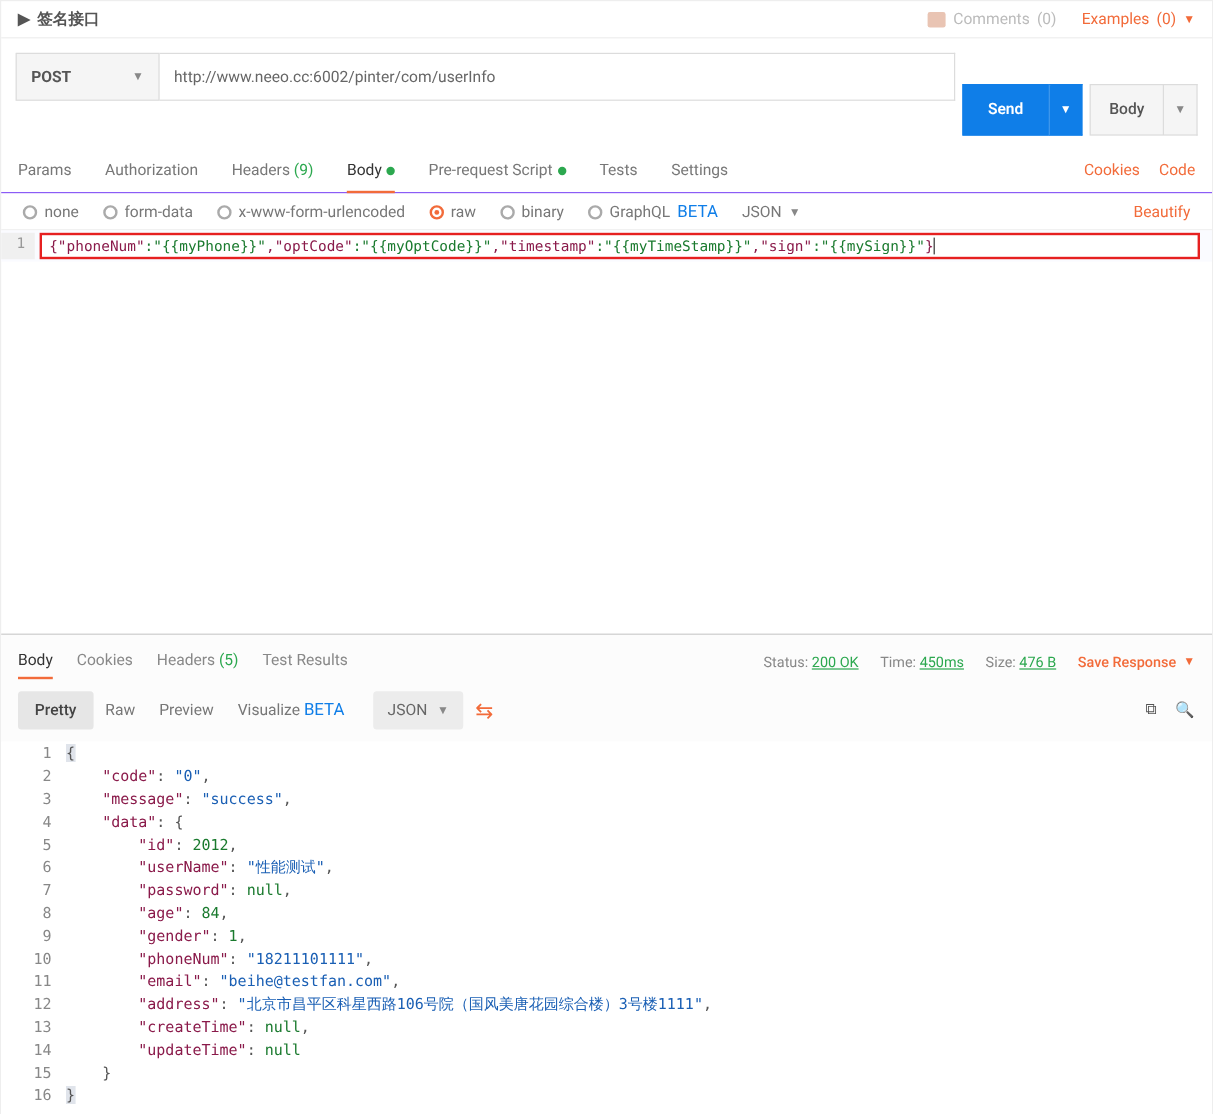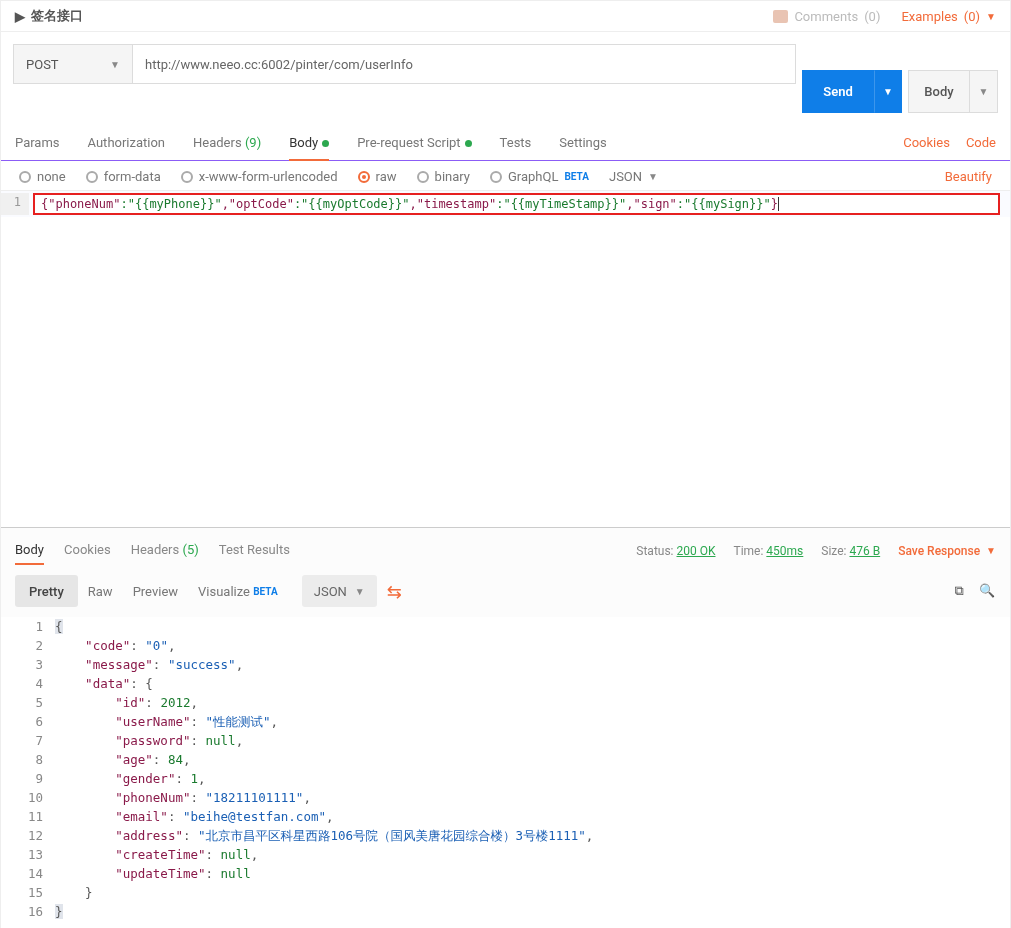--- a/index.html
+++ b/index.html
@@ -7,21 +7,21 @@
   .container { border: 1px solid #eee; }
   .title-bar { display: flex; align-items: center; justify-content: space-between; padding: 6px 14px; border-bottom: 1px solid #eee; }
   .title-left { display: flex; align-items: center; gap: 6px; color: #555; font-weight: 600; }
   .title-right { display: flex; align-items: center; gap: 21px; color: #bbb; }
   .title-right .comments { display: flex; align-items: center; gap: 6px; }
   .title-right .examples { color: #f26b3a; display: flex; align-items: center; gap: 6px; }
   .tri-down { font-size: 10px; color: #f26b3a; }
   .chat-icon { width: 15px; height: 13px; background: #e9c4b3; border-radius: 2px; display:inline-block; }
 
   .url-row { display: flex; padding: 12px; gap: 0; }
-  .method-select { width: 120px; height: 40px; background: #f5f5f5; border: 1px solid #dcdcdc; display: flex; align-items: center; justify-content: space-between; padding: 0 12px; color: #555; font-weight: 400; }
+  .method-select { width: 120px; height: 40px; background: #f5f5f5; border: 1px solid #dcdcdc; display: flex; align-items: center; justify-content: space-between; padding: 0 12px; color: #555; font-weight: 700; }
   .url-input { flex: 1; height: 40px; border: 1px solid #dcdcdc; border-left: none; padding: 16px 12px; color: #666; display: flex; align-items: center; }
   .btn { height: 43px; display: flex; align-items: center; justify-content: center; border: 1px solid; margin-top: 26px; }
   .btn-send { background: #0f7ee8; border-color: #0f7ee8; color: #fff; font-weight: 600; width: 72px; margin-left: 6px; }
   .btn-send-caret { background: #0f7ee8; border-color: #0f7ee8; color: #fff; width: 28px; border-left: 1px solid #3c96ec; }
   .btn-save { background: #f5f5f5; border-color: #dcdcdc; color: #555; width: 62px; margin-left: 6px; font-weight: 500;}
   .btn-save-caret { background: #f5f5f5; border-color: #dcdcdc; color: #888; width: 28px; border-left: none; }
 
   .tabs-row { display: flex; align-items: center; justify-content: space-between; padding: 0 14px; border-bottom: 1px solid #8b5cf6; }
   .tabs { display: flex; gap: 28px; }
   .tab { color: #777; padding: 10px 0; position: relative; cursor: pointer; }
@@ -29,21 +29,21 @@
   .tab.active::after { content:""; position:absolute; left:0; right:0; bottom:-1px; height:2px; background:#f26b3a; }
   .tab .dot { width: 7px; height: 7px; background: #2ca84f; border-radius: 50%; display: inline-block; margin-left: 4px; vertical-align: middle; }
   .tab .count { color: #2ca84f; }
   .tabs-right { color: #f26b3a; display:flex; gap:16px; }
 
   .body-options { display: flex; align-items: center; gap: 20px; padding: 8px 18px 6px; border-bottom: 1px solid #eee; position: relative;}
   .radio { display: flex; align-items: center; gap: 6px; color: #777; }
   .radio .circle { width: 12px; height: 12px; border: 2px solid #aaa; border-radius: 50%; position: relative; }
   .radio.selected .circle { border-color: #f26b3a; }
   .radio.selected .circle::after { content:""; position:absolute; inset:2px; background:#f26b3a; border-radius:50%; }
-  .beta-tag { color:#0f7ee8; font-size:10px; font-weight:700; vertical-align: super;}
+  .beta-tag { color:#0f7ee8; font-size:14px; font-weight:400; vertical-align: super;}
   .json-drop { color:#777; display:flex; align-items:center; gap:6px; }
   .beautify { margin-left:auto; color:#f26b3a; }
 
   .highlight-box { border: 2px solid #e62020; margin: 0 10px 0 4px; background:#fff; }
   .code-editor-wrap { display:flex; background:#fafbff; padding:2px 0; }
   .gutter { width: 28px; text-align:right; padding-right:8px; color:#999; font-family: Consolas, monospace; font-size:12px; background:#f0f0f0; line-height:18px;}
   .code-line { font-family: Consolas, monospace; font-size: 12px; line-height:18px; padding-left:6px; white-space: pre; }
   .k { color:#8a1a4a; } .v { color:#1a7a2e; }
   .cursor-bar { border-right: 1px solid #333; }
   .editor-space { height: 310px; }

